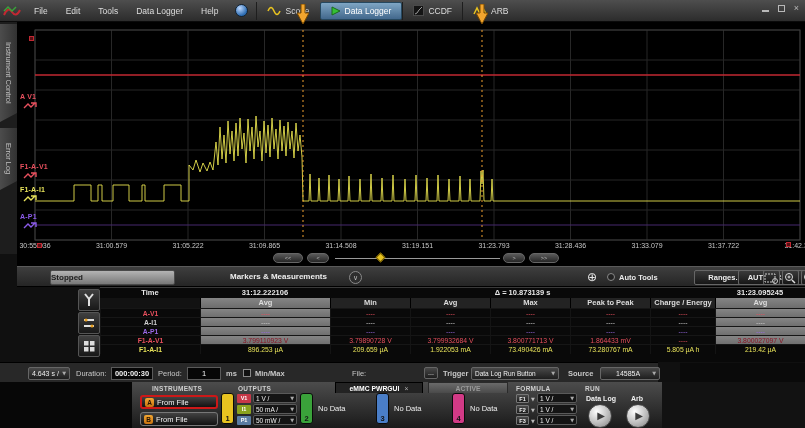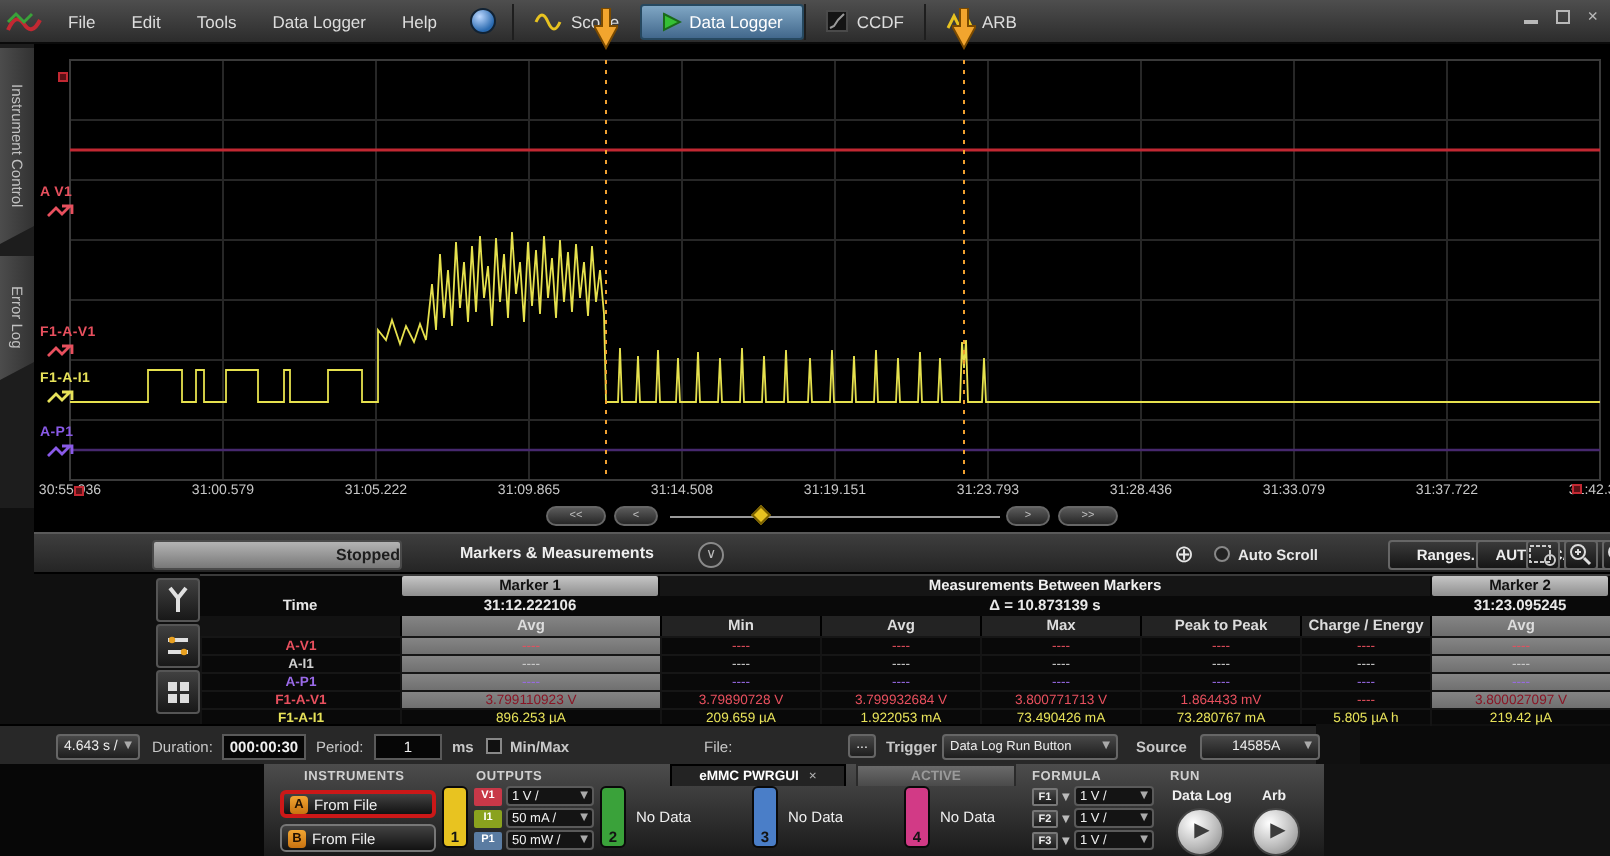--- a/index.html
+++ b/index.html
@@ -32,21 +32,21 @@
   .mhandle{position:absolute;top:4px;width:12px;height:21px;z-index:40;}
 
   
   .scrollstrip{position:absolute;left:17px;top:252px;width:788px;height:14px;background:#000;}
   .sbtn{position:absolute;top:1px;height:10px;background:linear-gradient(#5a5a5a,#262626);border:1px solid #666;border-radius:5px;color:#bbb;font-size:5.5px;line-height:8px;text-align:center;}
   .strack{position:absolute;top:6px;left:318px;width:165px;height:1px;background:#9a9a9a;}
   .shandle{position:absolute;top:2px;left:360px;width:7px;height:7px;background:#e8c320;border:1px solid #7a6000;transform:rotate(45deg);}
 
   
   .toolbar{position:absolute;left:17px;top:266px;width:788px;height:21px;background:linear-gradient(#3e3e3e,#252525);border-top:1px solid #5a5a5a;border-bottom:1px solid #000;}
-  .stopped-btn{position:absolute;left:59px;top:3px;width:125px;height:15px;background:linear-gradient(#b4b4b4,#787878);border:1px solid #4a4a4a;border-radius:2px;color:#1d1d1d;font-size:8px;font-weight:bold;text-align:right;line-height:14px;}
+  .stopped-btn{position:absolute;left:33px;top:3px;width:125px;height:15px;background:linear-gradient(#b4b4b4,#787878);border:1px solid #4a4a4a;border-radius:2px;color:#1d1d1d;font-size:8px;font-weight:bold;text-align:left;line-height:14px;}
   .mm-label{position:absolute;left:213px;top:5px;color:#eee;font-size:8px;font-weight:bold;}
   .mm-circle{position:absolute;left:332px;top:3.5px;width:13px;height:13px;border:1px solid #8a8a8a;border-radius:50%;color:#bbb;font-size:7px;text-align:center;line-height:11px;background:#2e2e2e;}
   .pan-icon{position:absolute;left:570px;top:3px;color:#e8e8e8;font-size:12px;}
   .as-check{position:absolute;left:590px;top:6px;width:8px;height:8px;border:1px solid #888;border-radius:50%;background:#222;}
   .as-label{position:absolute;left:602px;top:5.5px;color:#e8e8e8;font-size:7.5px;font-weight:bold;}
   .tb-btn{position:absolute;top:2.5px;height:15px;background:linear-gradient(#3a3a3a,#161616);border:1px solid #666;border-radius:2px;color:#eee;font-size:7.5px;font-weight:bold;text-align:center;}
   .zoom-ic{position:absolute;top:2.5px;width:17px;height:15px;background:linear-gradient(#3a3a3a,#161616);border:1px solid #666;border-radius:2px;}
 
   
   .tool-strip{position:absolute;left:78px;top:289px;}
@@ -222,21 +222,21 @@
     <div class="sbtn" style="left:486px;width:22px;">&gt;</div>
     <div class="sbtn" style="left:512px;width:30px;">&gt;&gt;</div>
   </div>
 
   <div class="toolbar">
     <div class="stopped-btn">Stopped</div>
     <div class="mm-label">Markers &amp; Measurements</div>
     <div class="mm-circle">∨</div>
     <div class="pan-icon">⊕</div>
     <div class="as-check"></div>
-    <div class="as-label">Auto Scroll</div>
+    <div class="as-label">Auto Tools</div>
     <div class="tb-btn" style="left:655px;width:62px;line-height:14px;margin-left:22px;">Ranges...</div>
     <div class="tb-btn" style="left:721px;width:68px;line-height:14px;">AUTO SCALE</div>
 
     <div class="zoom-ic" style="left:746px;">
       <svg width="15" height="13" viewBox="0 0 15 13">
           <rect x="1" y="2" width="10" height="8" fill="none" stroke="#ccc" stroke-dasharray="2,1"></rect>
           <circle cx="11" cy="9" r="2.5" fill="none" stroke="#ccc"></circle>
         </svg>
     </div>
     <div class="zoom-ic" style="left:765px;">
@@ -274,26 +274,20 @@
       <svg width="13" height="13" viewBox="0 0 13 13">
           <rect x="1" y="1" width="4.5" height="4.5" fill="#ddd"></rect>
           <rect x="7" y="1" width="4.5" height="4.5" fill="#ddd"></rect>
           <rect x="1" y="7" width="4.5" height="4.5" fill="#ddd"></rect>
           <rect x="7" y="7" width="4.5" height="4.5" fill="#ddd"></rect>
         </svg>
     </div>
   </div>
 
   <div class="mtable">
-    <div class="cols hr10">
-      <div></div>
-      <div class="mkhdr">Marker 1</div>
-      <div class="betw">Measurements Between Markers</div>
-      <div class="mkhdr">Marker 2</div>
-    </div>
     <div class="cols hr10">
       <div class="h2c">Time</div>
       <div class="h2c">31:12.222106</div>
       <div class="h2c" style="grid-column:span 5;">Δ = 10.873139 s</div>
       <div class="h2c">31:23.095245</div>
     </div>
     <div class="cols hr10">
       <div class="sub" style="border-left:none;background:#121212;"></div>
       <div class="sub g">Avg</div>
       <div class="sub">Min</div>

